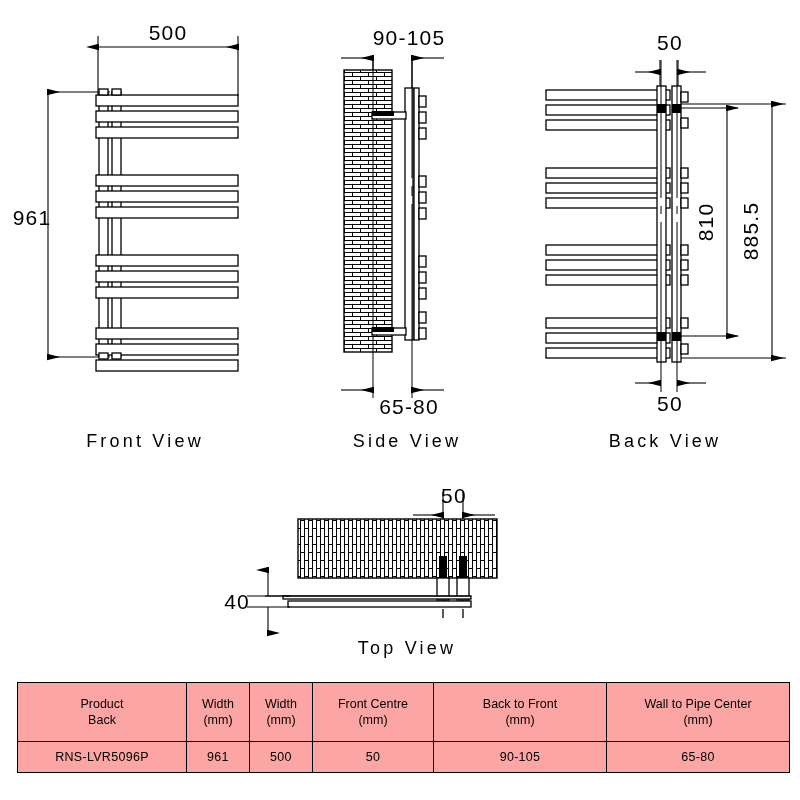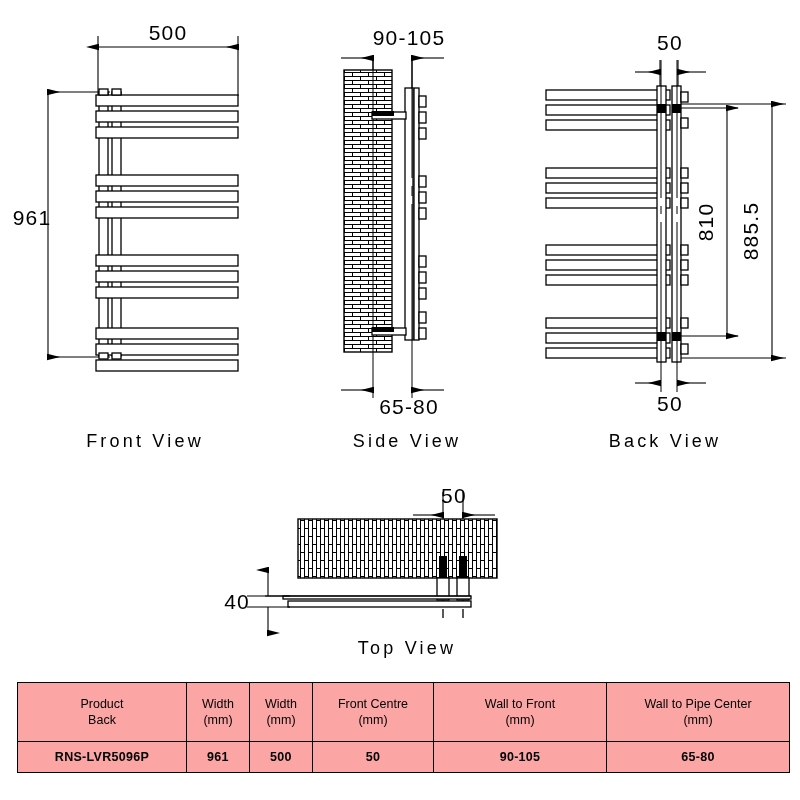--- a/index.html
+++ b/index.html
@@ -43,21 +43,21 @@
     border:1.6px solid #000;
     text-align:center;
     vertical-align:middle;
     font-family:"Liberation Sans", sans-serif;
     font-size:12.5px;
     line-height:1.28;
     padding:0;
     color:#000;
   }
   table.spec thead th{height:58px;font-weight:normal;}
-  table.spec tbody td{height:30px;font-weight:bold;letter-spacing:0.3px;}
+  table.spec tbody td{height:30px;font-weight:normal;letter-spacing:0.3px;}
   table.spec .c0{width:168px;}
   table.spec .c1{width:62px;}
   table.spec .c2{width:62px;}
   table.spec .c3{width:120px;}
   table.spec .c4{width:172px;}
   table.spec .c5{width:182px;}
   .hd2{display:block;}
 </style>
 </head>
 <body>
@@ -332,21 +332,21 @@
           </th>
           <th class="c2">
             <span class="hd2">Width</span>
             <span class="hd2">(mm)</span>
           </th>
           <th class="c3">
             <span class="hd2">Front Centre</span>
             <span class="hd2">(mm)</span>
           </th>
           <th class="c4">
-            <span class="hd2">Wall to Front</span>
+            <span class="hd2">Back to Front</span>
             <span class="hd2">(mm)</span>
           </th>
           <th class="c5">
             <span class="hd2">Wall to Pipe Center</span>
             <span class="hd2">(mm)</span>
           </th>
         </tr>
       </thead>
       <tbody>
         <tr>

